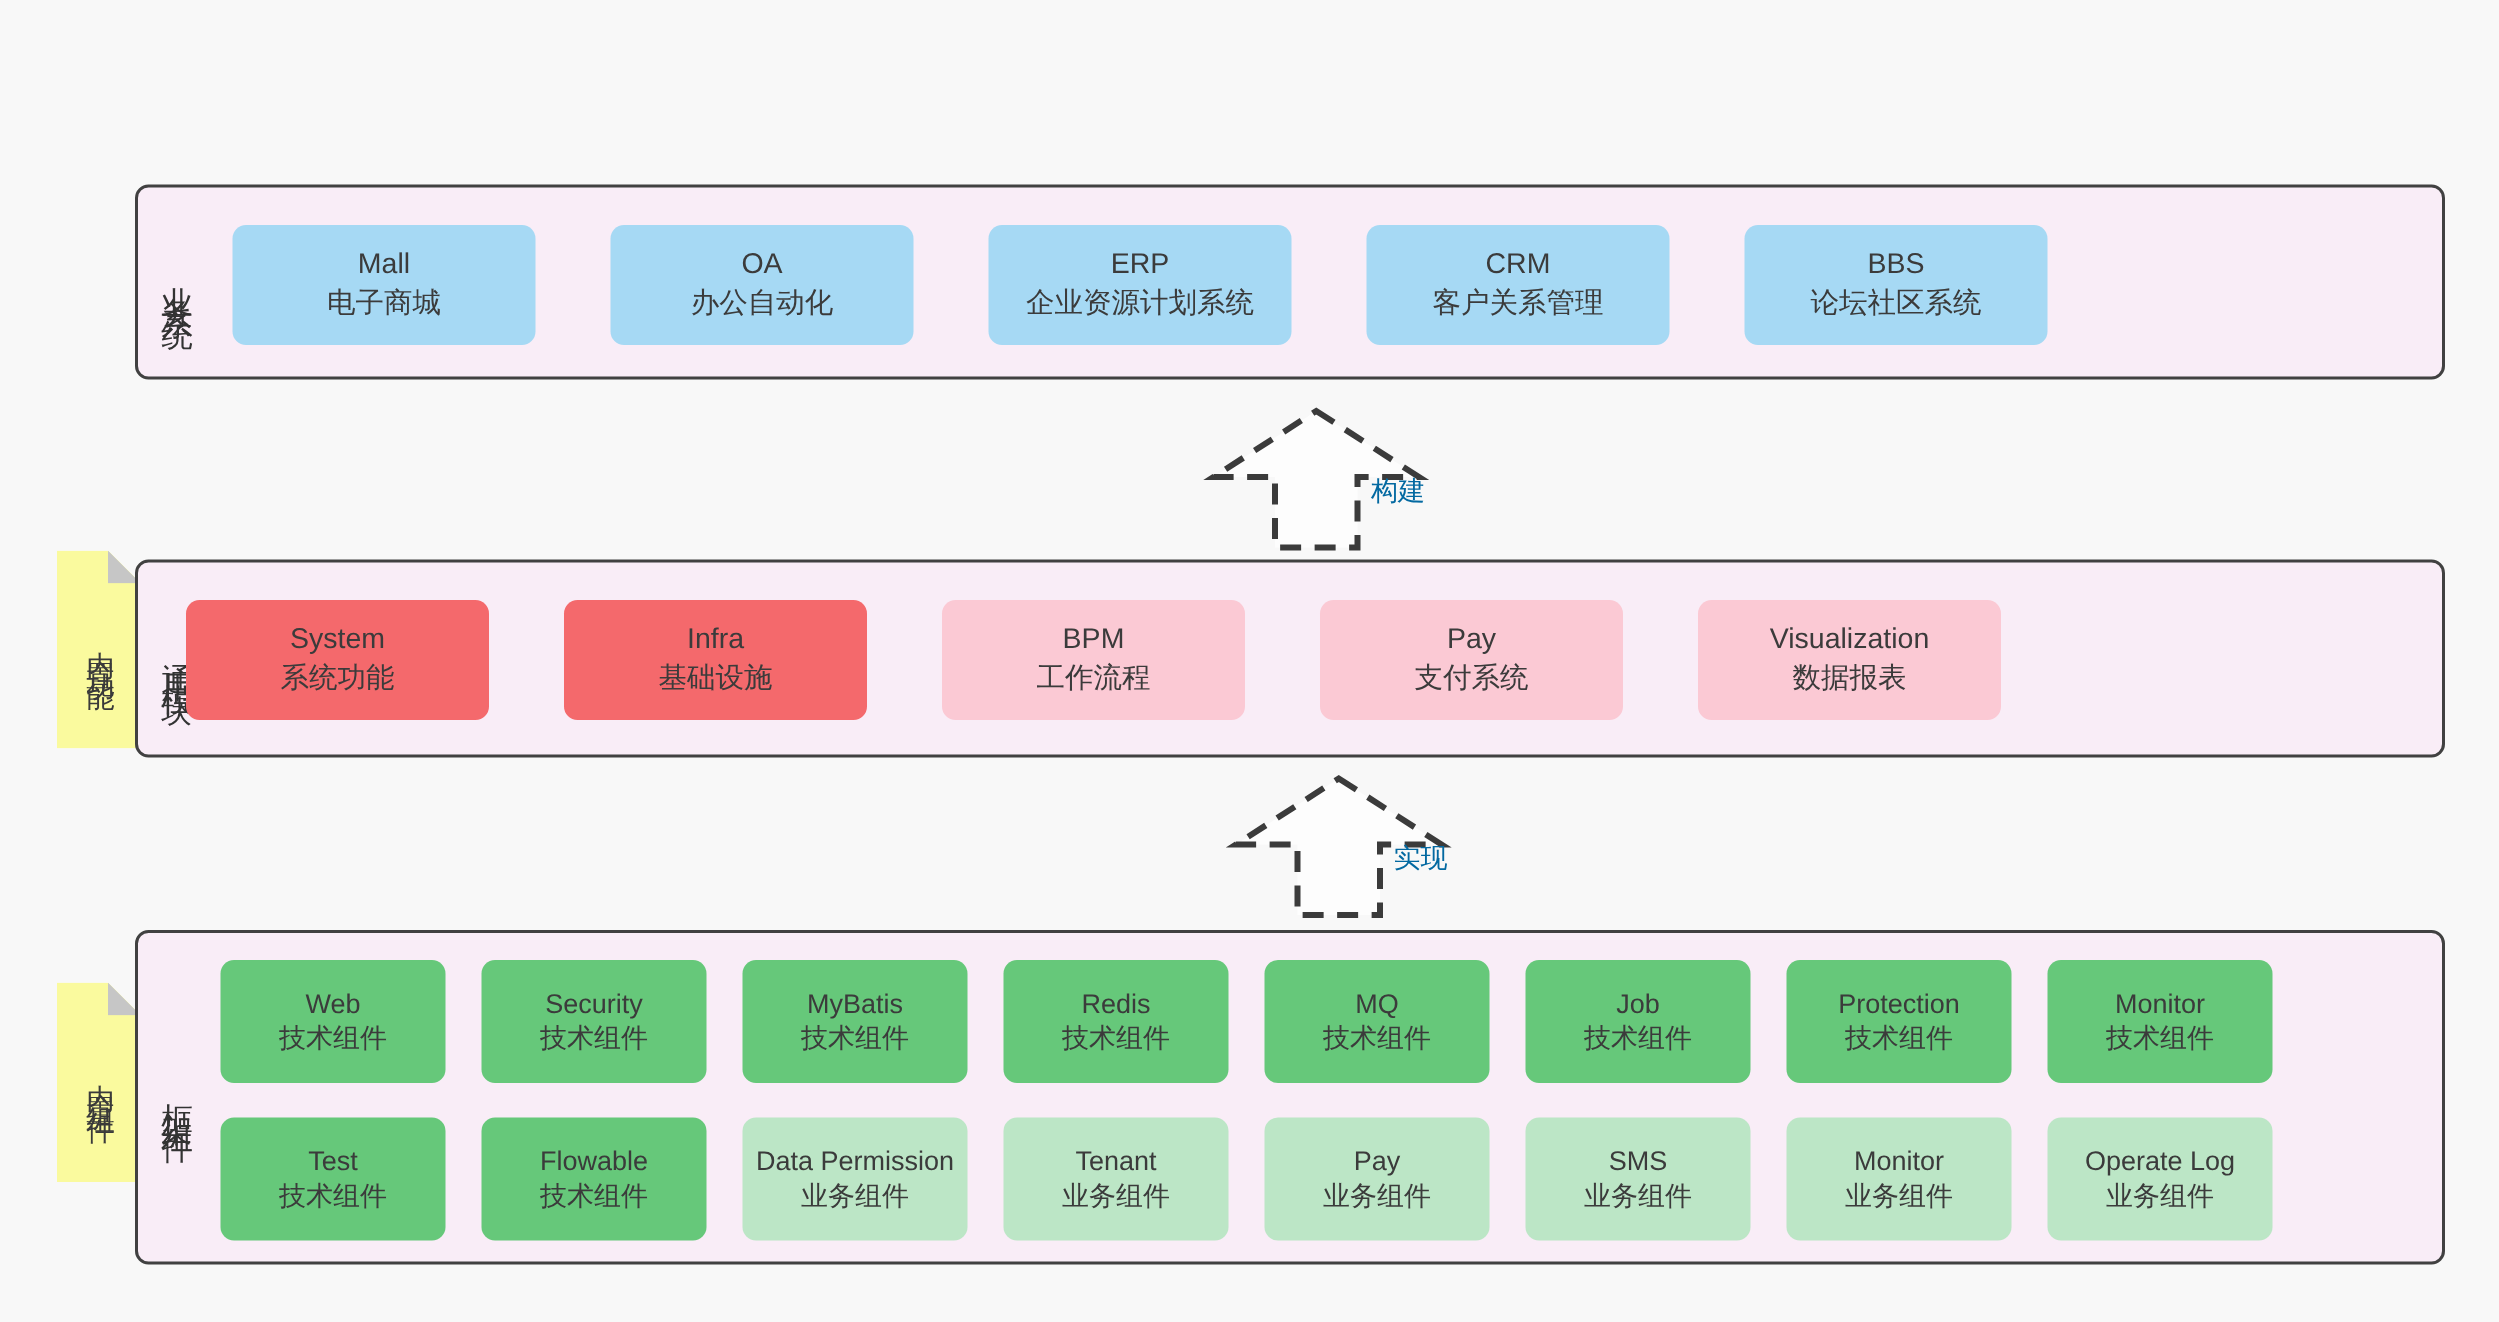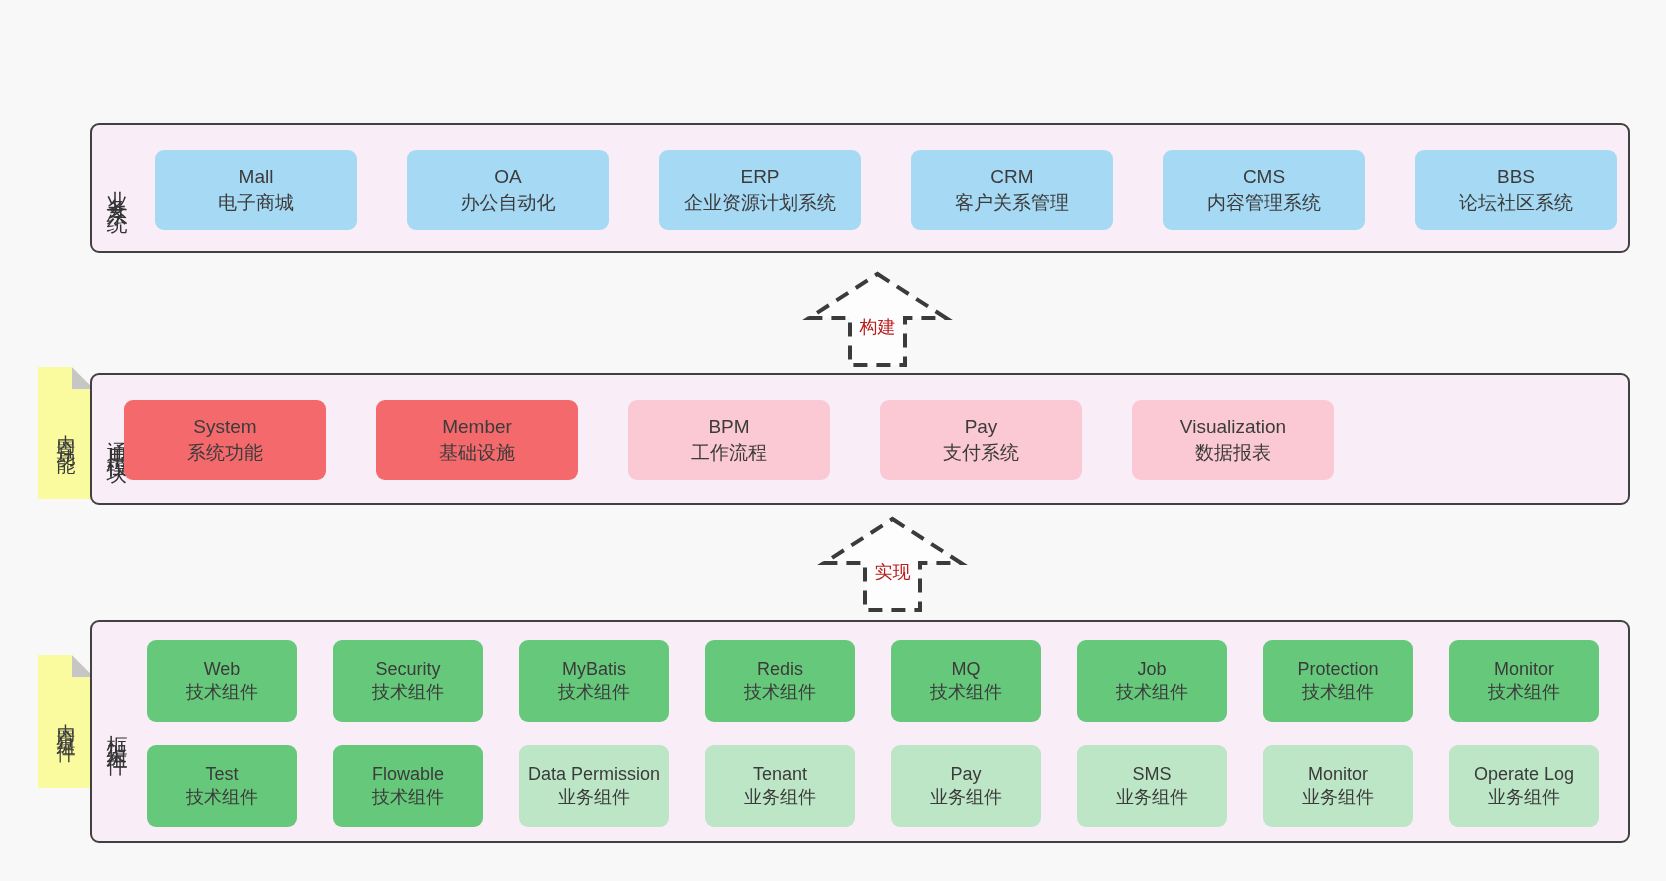--- a/index.html
+++ b/index.html
@@ -24,38 +24,38 @@
   
   .panel{position:absolute;left:90px;width:1540px;background:var(--panel-bg);
        border:2px solid var(--panel-border);border-radius:9px;}
   .side-label{position:absolute;left:10px;top:0;bottom:0;width:30px;
        display:flex;align-items:center;justify-content:center;
        writing-mode:vertical-rl;text-orientation:upright;
        font-size:21px;letter-spacing:7px;color:#333;}
 
   .row{position:absolute;left:0;right:0;display:flex;}
   .row-6{padding-left:63px;gap:50px;}
-  .row-8{padding-left:55px;gap:36px;}
+  .row-8{padding-left:55px;gap:24px;}
 
   .box{display:flex;flex-direction:column;justify-content:center;align-items:center;
        text-align:center;border-radius:9px;line-height:1.38;padding:2px;}
   .row-6 .box{width:202px;height:80px;font-size:19px;}
   .row-8 .box{width:150px;height:82px;font-size:18px;line-height:1.3;}
   .v-blue{background:var(--blue);}
   .v-red{background:var(--red);}
   .v-pink{background:var(--pink);}
   .v-green{background:var(--green);}
   .v-green-light{background:var(--green-light);}
   .box-title,.box-subtitle{color:#3b3b3b;}
 
   
   .arrow{position:absolute;width:145px;height:97px;}
   .arrow svg{position:absolute;inset:0;overflow:visible;}
-  .arrow-label{position:absolute;left:0;right:0;top:44px;text-align:center;
-       font-size:18px;color:#b91c1c;}
+  .arrow-label{position:absolute;left:0;right:0;top:44px;text-align:right;
+       font-size:18px;color:#0369a1;}
 </style>
 </head>
 <body>
 
 <div class="canvas">
 
   <div class="tab" style="left:38px;top:367px;height:132px;">
     <span class="fold"></span>
     <span class="tab-label">内置功能</span>
   </div>
@@ -76,24 +76,20 @@
           <div class="box-title">OA</div>
           <div class="box-subtitle">办公自动化</div>
         </div>
         <div class="box v-blue">
           <div class="box-title">ERP</div>
           <div class="box-subtitle">企业资源计划系统</div>
         </div>
         <div class="box v-blue">
           <div class="box-title">CRM</div>
           <div class="box-subtitle">客户关系管理</div>
-        </div>
-        <div class="box v-blue">
-          <div class="box-title">CMS</div>
-          <div class="box-subtitle">内容管理系统</div>
         </div>
         <div class="box v-blue">
           <div class="box-title">BBS</div>
           <div class="box-subtitle">论坛社区系统</div>
         </div>
       </div>
   </section>
 
   <div class="arrow" style="left:805px;top:271px;">
     <svg viewBox="0 0 145 97">
@@ -103,21 +99,21 @@
   </div>
 
   <section class="panel" style="top:373px;height:132px;">
     <div class="side-label">通用模块</div>
     <div class="row row-6" style="top:25px;padding-left:32px;">
         <div class="box v-red">
           <div class="box-title">System</div>
           <div class="box-subtitle">系统功能</div>
         </div>
         <div class="box v-red">
-          <div class="box-title">Member</div>
+          <div class="box-title">Infra</div>
           <div class="box-subtitle">基础设施</div>
         </div>
         <div class="box v-pink">
           <div class="box-title">BPM</div>
           <div class="box-subtitle">工作流程</div>
         </div>
         <div class="box v-pink">
           <div class="box-title">Pay</div>
           <div class="box-subtitle">支付系统</div>
         </div>

